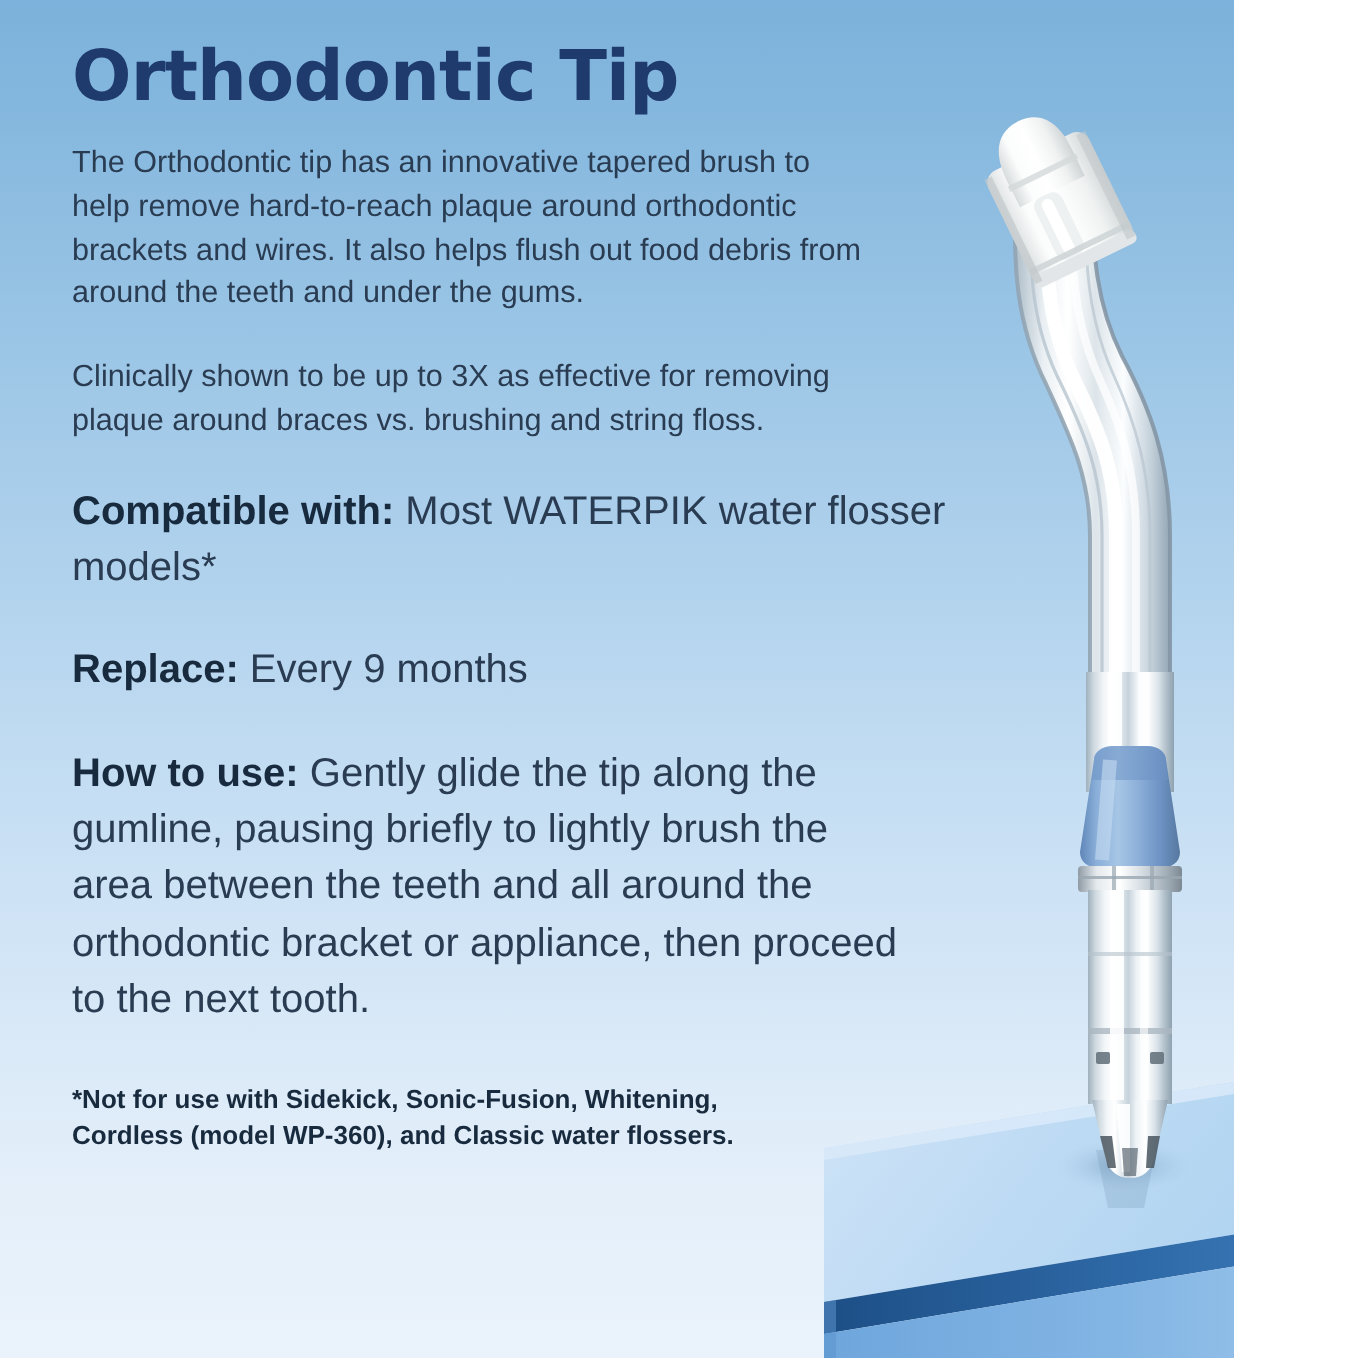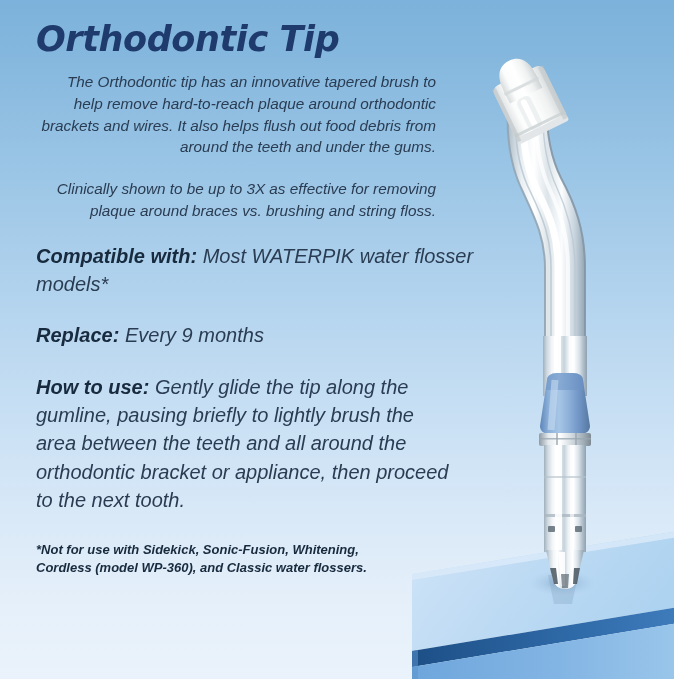--- a/index.html
+++ b/index.html
@@ -9,33 +9,32 @@
   }
   body {
     width: 679px;
     height: 679px;
     font-family: "Liberation Sans", sans-serif;
     overflow: hidden;
   }
 
   #canvas {
     position: relative;
-    width: 674px;
+    width: 617px;
     height: 679px;
     background: linear-gradient(to bottom,
         #7cb2db 0%,
         #86b8de 9%,
         #9cc6e6 26%,
         #b4d4ee 45%,
         #c9e0f4 62%,
         #dbeaf8 78%,
         #e6f0fa 90%,
         #eaf3fb 100%);
     overflow: hidden;
-    font-style: italic;
   }
 
   
   .product-layer {
     position: absolute;
     inset: 0;
     pointer-events: none;
   }
 
   
@@ -55,21 +54,20 @@
     margin: 0 0 12px 0;
     font-family: "DejaVu Sans", sans-serif;
   }
 
   .para {
     font-size: 15.3px;
     line-height: 1.42;
     color: #2a3c52;
     margin: 0 0 20px 0;
     max-width: 400px;
-    text-align: right;
   }
 
   .spec {
     font-size: 20px;
     line-height: 1.42;
     color: #2a3c52;
     margin: 0 0 23px 0;
     max-width: 505px;
   }
   .spec .k {

